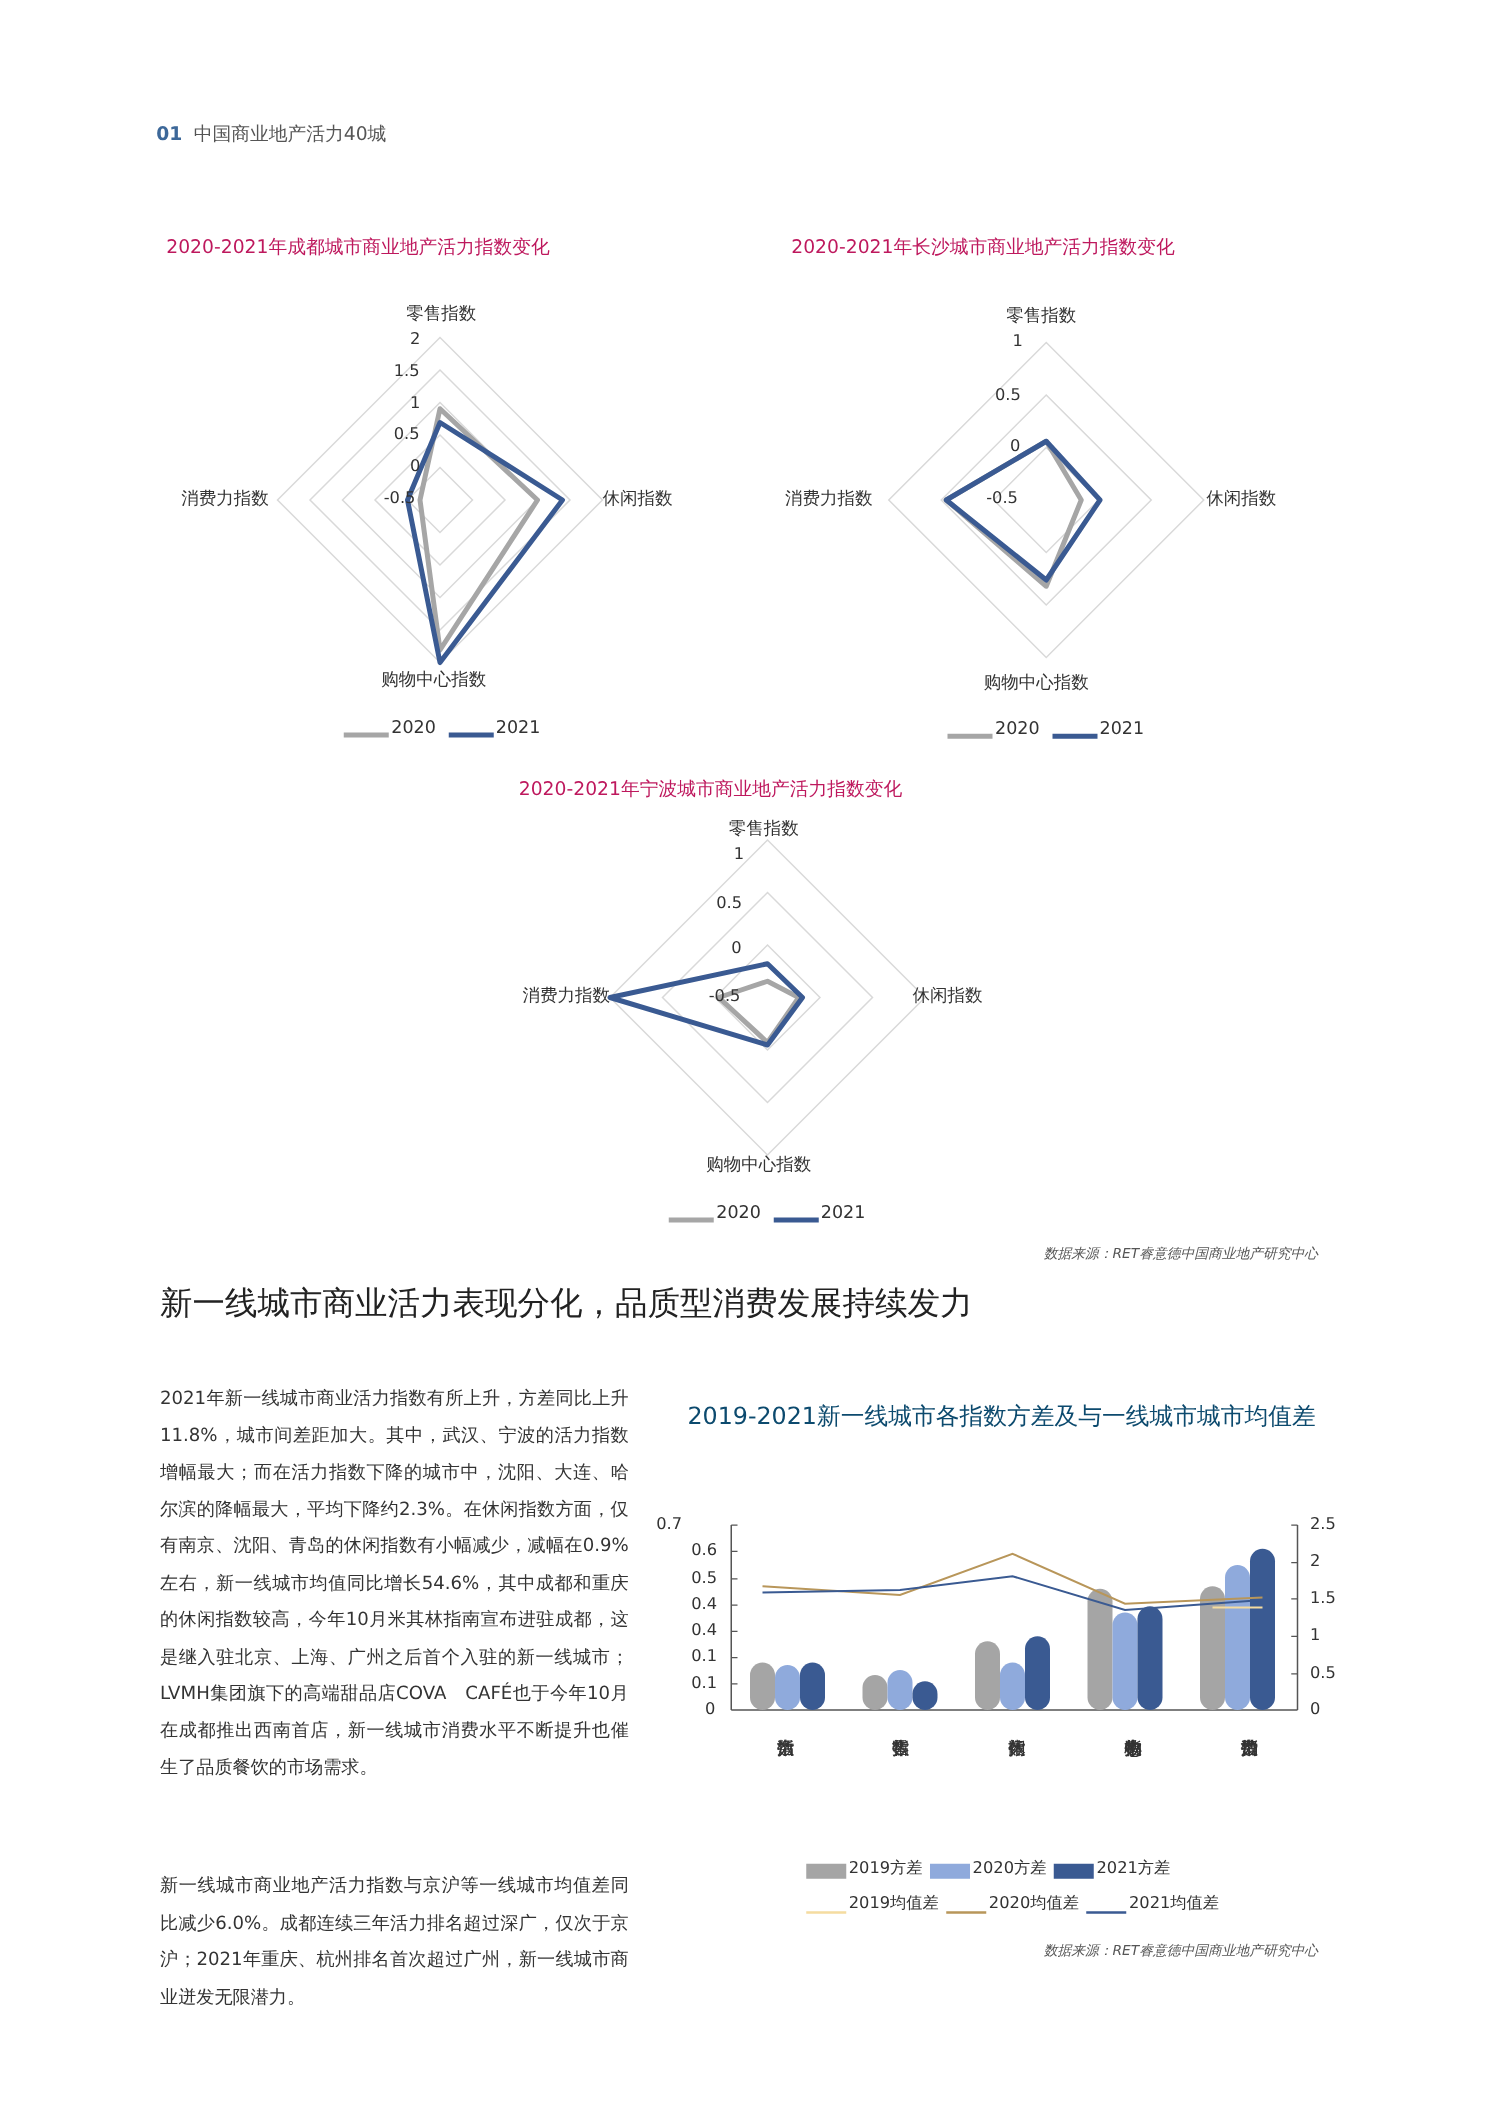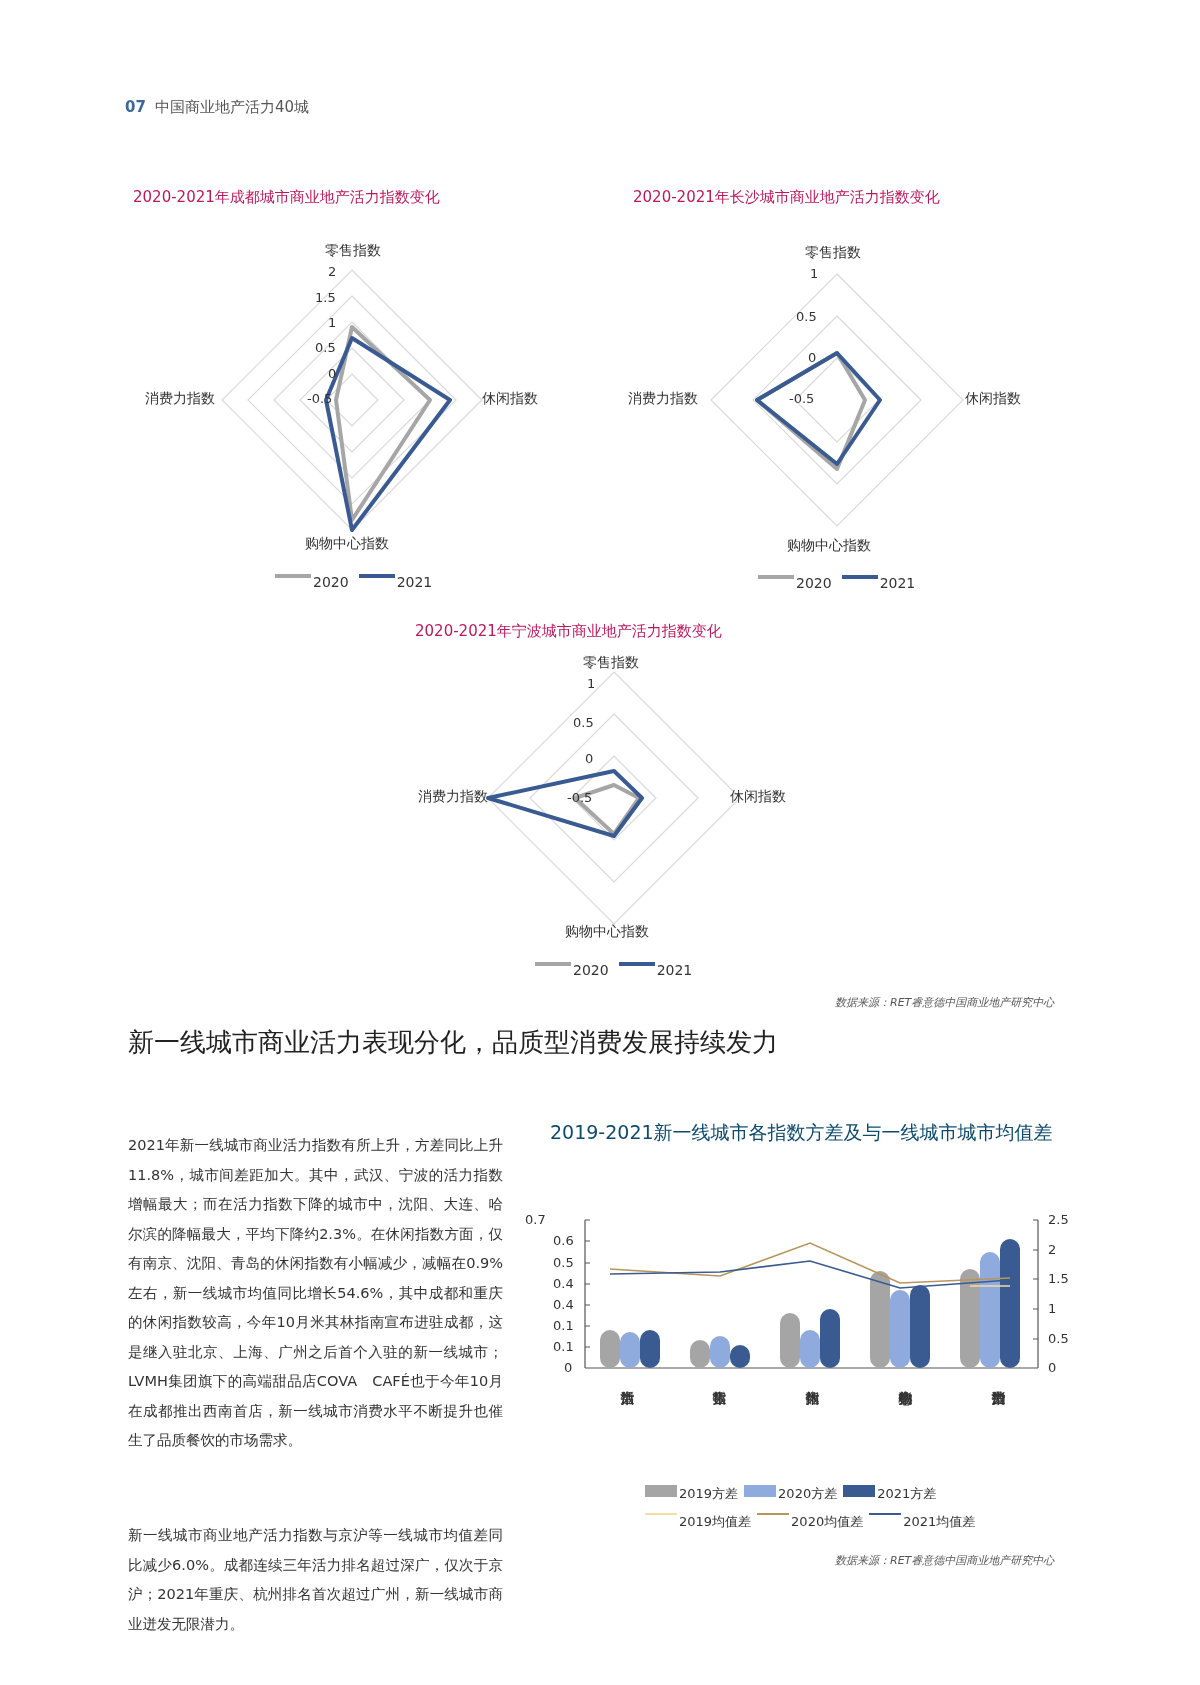--- a/index.html
+++ b/index.html
@@ -5,36 +5,36 @@
   html, body { margin:0; padding:0; background:#ffffff; }
   body { width:1200px; height:1685px; position:relative; overflow:hidden;
          font-family:"DejaVu Sans","Liberation Sans",sans-serif; color:#333; }
   .abs { position:absolute; }
   .hdr-num { left:125px; top:98px; font-size:15px; font-weight:bold; color:#3d6899; }
   .hdr-title { left:155px; top:98px; font-size:15px; color:#555; }
   .chart-title { font-size:15px; color:#be185d; white-space:nowrap; }
   .axis-lbl { font-size:14px; color:#333; white-space:nowrap; }
   .tick-lbl { font-size:13px; color:#333; }
   .legend-row { display:flex; align-items:center; font-size:14px; color:#333; gap:10px; }
-  .lg-item { display:flex; align-items:flex-start; }
+  .lg-item { display:flex; align-items:flex-end; }
   .lg-line { display:inline-block; width:36px; height:4px; margin-right:2px; }
   .source { font-size:11px; font-style:italic; color:#555; white-space:nowrap; }
   .section-h { left:128px; top:1025px; font-size:26px; color:#222; white-space:nowrap; }
   .body-text { left:128px; width:375px; font-size:14.5px; line-height:29.5px; color:#333;
-               text-align:justify;margin-top:26px; }
+               text-align:justify; }
   .bar-title { left:550px; top:1120px; font-size:19px; color:#0c4a6e; white-space:nowrap; }
   .cat-lbl { font-size:14px; color:#333; writing-mode:vertical-rl; text-orientation:upright;
              line-height:14px; letter-spacing:0px; }
   .lg-box { display:inline-block; width:32px; height:12px; margin-right:2px; }
   .lg-thin { display:inline-block; width:32px; height:2px; margin-right:2px; }
 </style>
 </head>
 <body>
 
-<div class="abs hdr-num">07</div>
+<div class="abs hdr-num">01</div>
 <div class="abs hdr-title">中国商业地产活力40城</div>
 
 <div class="abs chart-title" style="left:133px; top:188px;">2020-2021年成都城市商业地产活力指数变化</div>
 <div class="abs" style="left:130px; top:230px; width:450px; height:340px;">
   <svg width="450" height="340">
 
     <g fill="none" stroke="#d9d9d9" stroke-width="1.2">
       <polygon points="222,40 352,170 222,300 92,170"></polygon>
       <polygon points="222,66 326,170 222,274 118,170"></polygon>
       <polygon points="222,92 300,170 222,248 144,170"></polygon>

